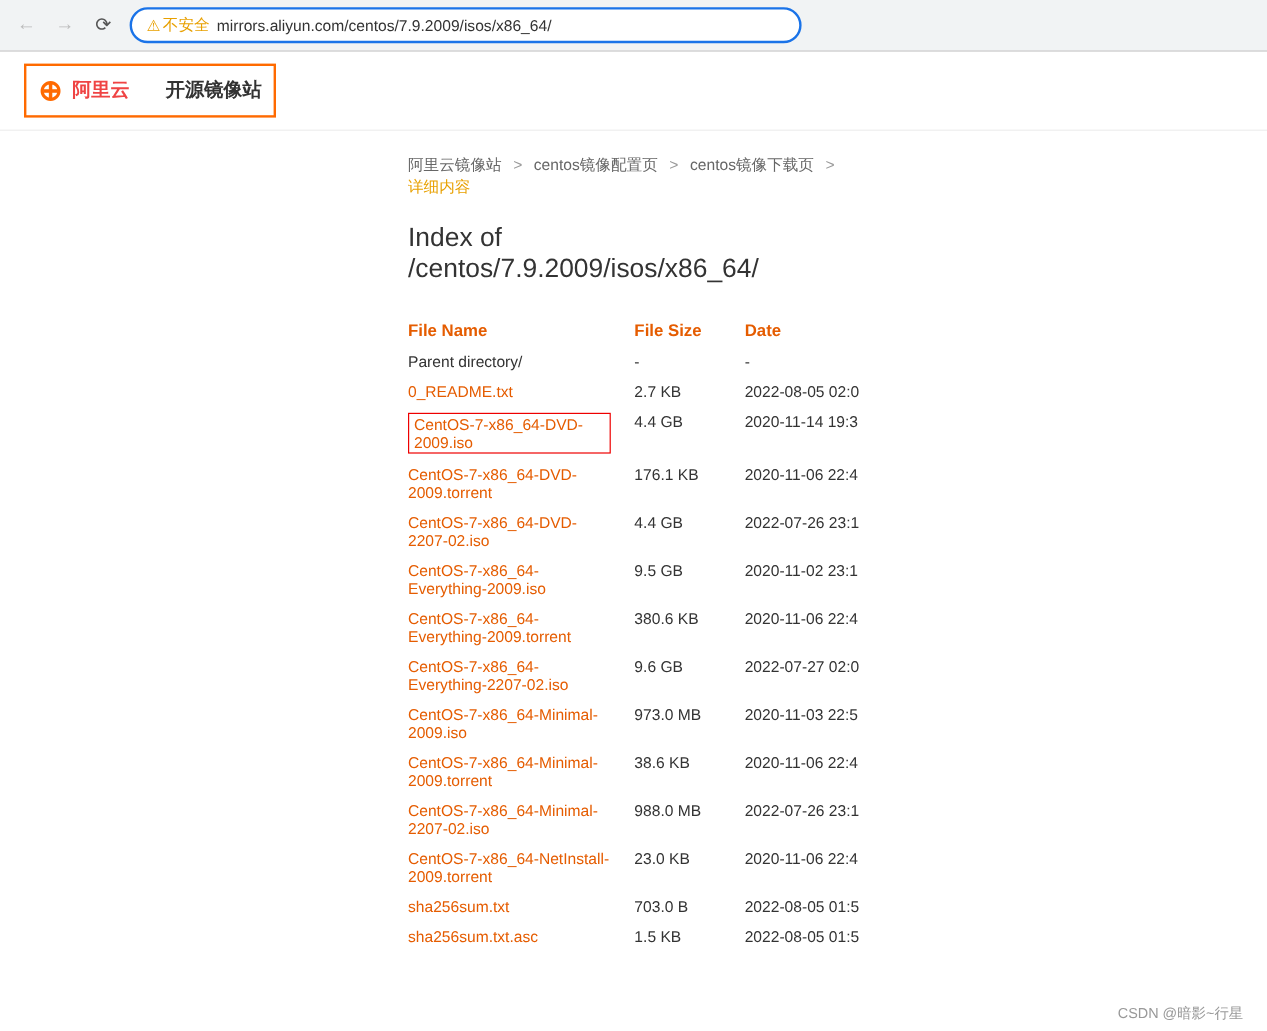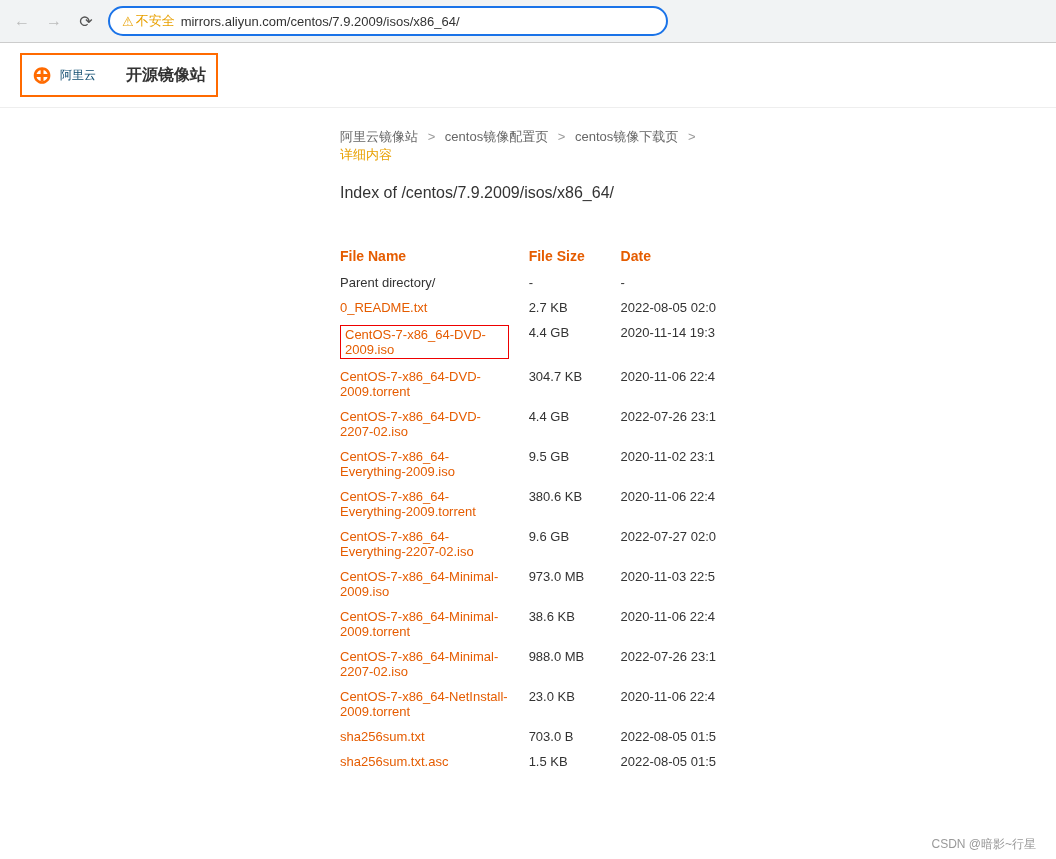--- a/index.html
+++ b/index.html
@@ -91,24 +91,24 @@
     }
     .breadcrumb a {
       color: #666;
       text-decoration: none;
     }
     .breadcrumb .separator { margin: 0 6px; color: #999; }
     .breadcrumb .current { color: #e8a000; }
 
     
     .page-title {
-      font-size: 16px;
+      font-size: 22px;
       font-weight: normal;
       color: #333;
-      margin-bottom: 40px;
+      margin-bottom: 24px;
     }
 
     
     .file-table {
       width: 100%;
       border-collapse: collapse;
     }
     .file-table th {
       text-align: left;
       color: #e55c00;
@@ -176,21 +176,21 @@
       <span>⚠</span>
       <span>不安全</span>
     </span>
     <span class="address-text">mirrors.aliyun.com/centos/7.9.2009/isos/x86_64/</span>
   </div>
 </div>
 
 <div class="site-header">
   <div class="logo-box">
     <span class="logo-icon" style="color:#ff6a00; font-size:24px; font-weight:bold;">⊕</span>
-    <span style="font-size:12px; font-weight:normal; color:#0c4a6e;">阿里云</span>
+    <span style="font-size:16px; font-weight:bold; color:#ef4444;">阿里云</span>
     <span style="font-size:16px; color:#333; font-weight:bold; margin-left:22px;">开源镜像站</span>
   </div>
 </div>
 
 <div class="content">
 
   <div class="breadcrumb">
     <a href="#">阿里云镜像站</a>
     <span class="separator"> &gt; </span>
     <a href="#">centos镜像配置页</a>
@@ -221,21 +221,21 @@
           <td class="col-size">2.7 KB</td>
           <td class="col-date">2022-08-05 02:0</td>
         </tr>
         <tr>
           <td><a href="#" class="highlighted-link">CentOS-7-x86_64-DVD-2009.iso</a></td>
           <td class="col-size">4.4 GB</td>
           <td class="col-date">2020-11-14 19:3</td>
         </tr>
         <tr>
           <td><a href="#">CentOS-7-x86_64-DVD-2009.torrent</a></td>
-          <td class="col-size">304.7 KB</td>
+          <td class="col-size">176.1 KB</td>
           <td class="col-date">2020-11-06 22:4</td>
         </tr>
         <tr>
           <td><a href="#">CentOS-7-x86_64-DVD-2207-02.iso</a></td>
           <td class="col-size">4.4 GB</td>
           <td class="col-date">2022-07-26 23:1</td>
         </tr>
         <tr>
           <td><a href="#">CentOS-7-x86_64-Everything-2009.iso</a></td>
           <td class="col-size">9.5 GB</td>

